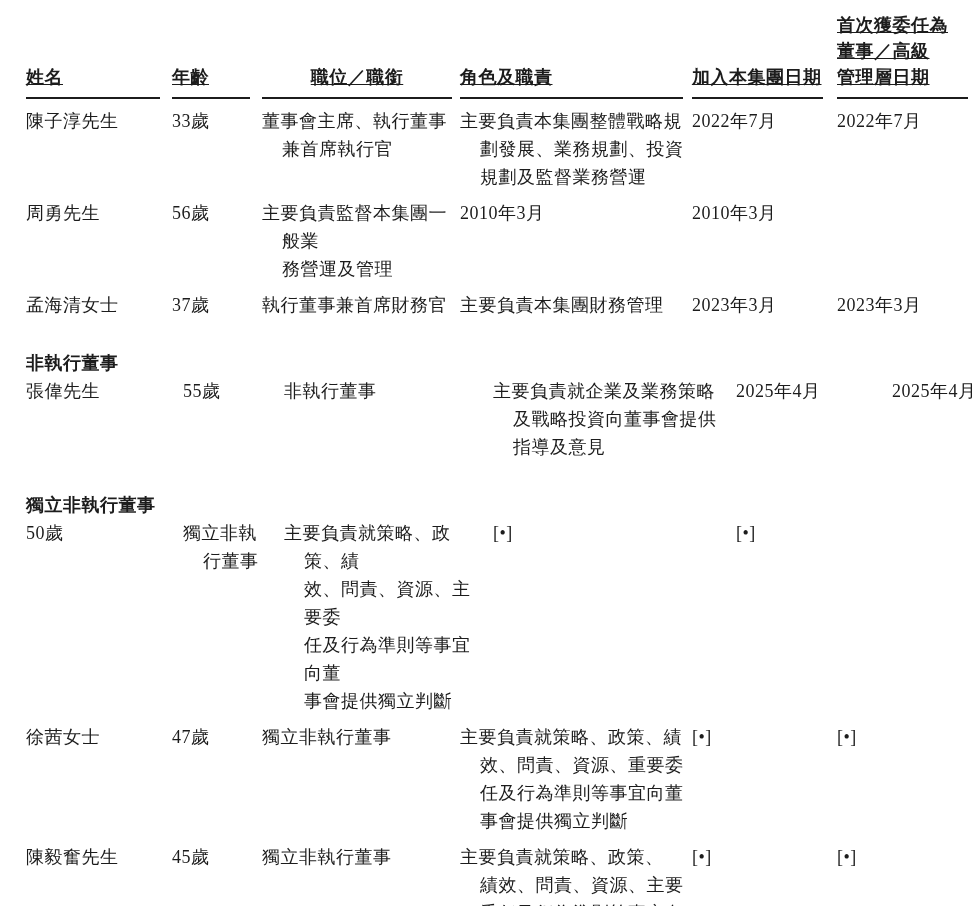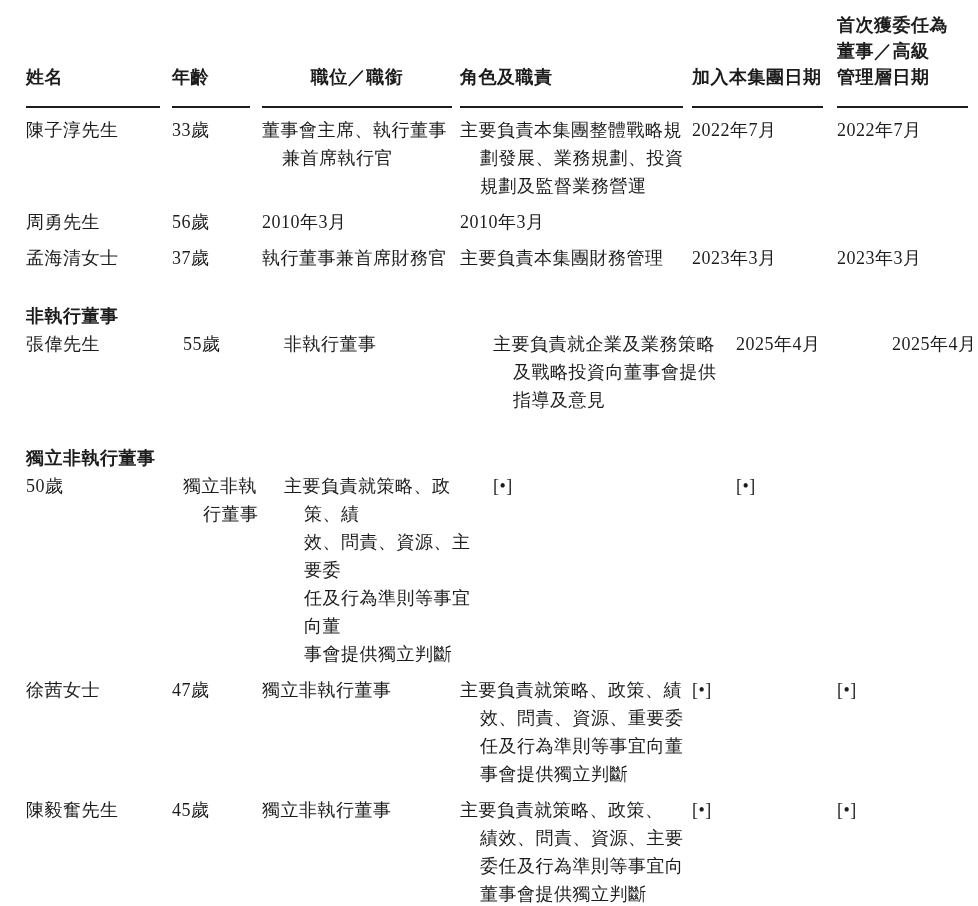--- a/index.html
+++ b/index.html
@@ -19,21 +19,22 @@
     display: grid;
     grid-template-columns: 146px 90px 198px 232px 145px 133px;
     align-items: start;
   }
   .header-row { align-items: end; }
   .colhead {
     font-weight: bold;
     line-height: 26px;
     white-space: pre-line;
     border-bottom: 2px solid #1c1c1c;
-    padding-bottom: 16px;
+    padding-bottom: 7px;
+    text-decoration: underline;
   }
   .h1 .colhead { margin-right: 12px; margin-top: 40px; }
   .h2 .colhead { margin-right: 12px; }
   .h3 .colhead { margin-right: 8px; text-align: center; }
   .h4 .colhead { margin-right: 9px; }
   .h5 .colhead { margin-right: 14px; }
   .h6 .colhead { margin-right: 2px; }
   .cell {
     line-height: 28px;
     white-space: pre-line;
@@ -88,20 +89,22 @@
     <div class="cell hang">主要負責本集團整體戰略規
 劃發展、業務規劃、投資
 規劃及監督業務營運</div>
     <div class="cell">2022年7月</div>
     <div class="cell">2022年7月</div>
   </div>
 
   <div class="grid-row person-row">
     <div class="cell">周勇先生</div>
     <div class="cell">56歲</div>
+    <div class="cell hang">主要負責監督本集團一般業
+務營運及管理</div>
     <div class="cell">2010年3月</div>
     <div class="cell">2010年3月</div>
   </div>
 
   <div class="grid-row person-row">
     <div class="cell">孟海清女士</div>
     <div class="cell">37歲</div>
     <div class="cell hang">執行董事兼首席財務官</div>
     <div class="cell hang">主要負責本集團財務管理</div>
     <div class="cell">2023年3月</div>

